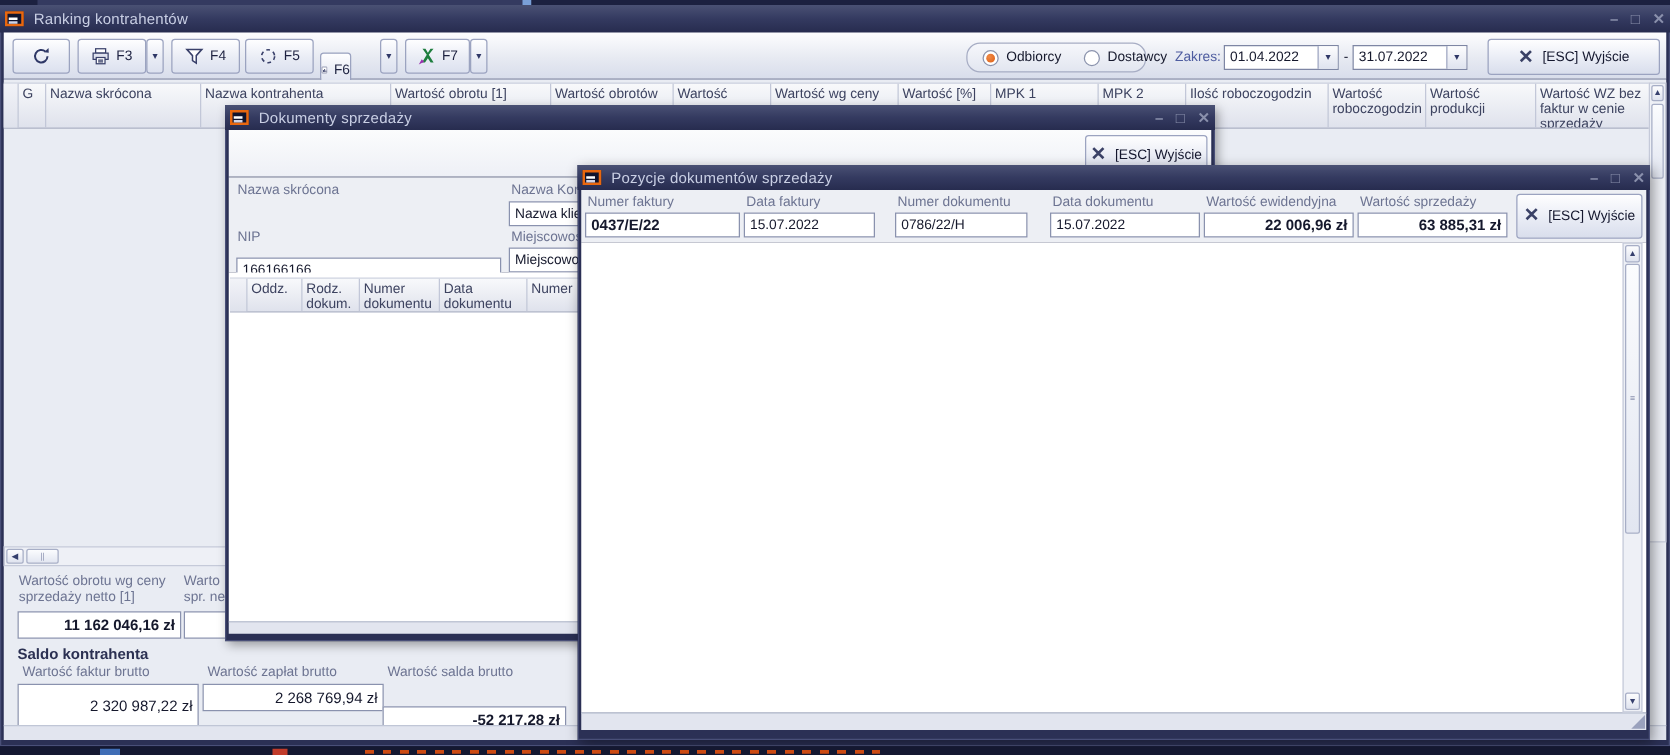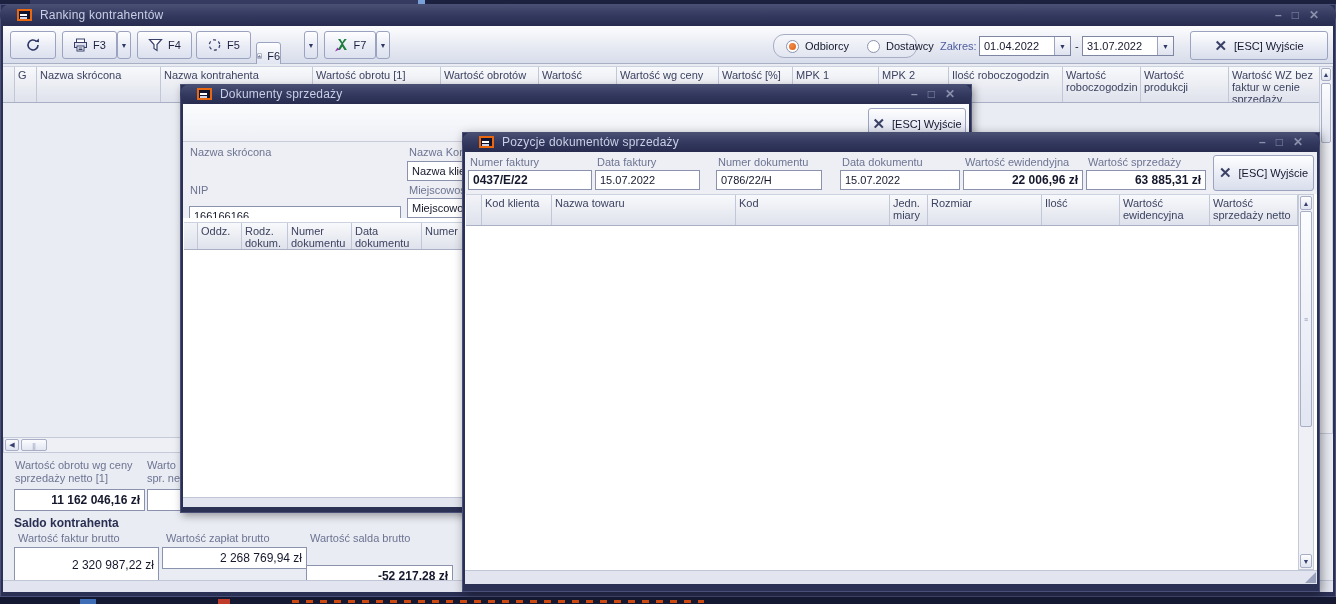--- a/index.html
+++ b/index.html
@@ -6,21 +6,21 @@
   html,body { width:1336px; height:604px; overflow:hidden; }
   body { font-family:"Liberation Sans", sans-serif; font-size:11px; color:#15182c;
          background:#10142c; cursor:default; user-select:none; }
   .abs { position:absolute; }
   #screen { position:relative; width:1336px; height:604px; overflow:hidden; background:#20254a; }
 
   
   .win { position:absolute; background:#2b3055; box-shadow:0 0 0 1px #494f78 inset; }
   .tbar { position:absolute; left:0; top:0; right:0; height:22px;
           background:linear-gradient(180deg,#4a5174 0%,#343a60 50%,#272c4f 100%);
-          display:flex; align-items:center; padding:0 17px; gap:8px;border-radius:11px; }
+          display:flex; align-items:center; padding:0 4px; gap:8px; }
   .tbar .title { color:#c9cfe4; font-size:12px; letter-spacing:.2px; }
   .appico { width:15px; height:12px; background:#10142e; border:2px solid #e8670f; position:relative; flex:0 0 auto; }
   .appico::after { content:""; position:absolute; left:1px; top:3px; width:7px; height:2px; background:#fff; box-shadow:0 3px 0 #cfd4e8; }
   .wc-box { margin-left:auto; display:flex; gap:10px; align-items:center; }
   .wc { color:#8a90ac; font-size:12px; font-weight:bold; line-height:12px; }
 
   
   .toolbar { background:linear-gradient(180deg,#fdfdfe 0%,#e7eaf2 55%,#d8ddeb 100%); border-bottom:1px solid #aab0c4; }
   .tb-btn { position:absolute; background:linear-gradient(180deg,#fefeff 0%,#e9ecf5 55%,#dce1ef 100%);
             border:1px solid #9ba3c0; border-radius:3px; display:flex; align-items:center; justify-content:center;
@@ -315,31 +315,20 @@
     <span class="flabel" style="left:626px;top:24px;">Wartość sprzedaży</span>
     <div class="fbox num" style="left:624px;top:38px;width:120px;height:20px;font-size:12px;">
         <span>63 885,31 zł</span>
       </div>
     <div class="esc-btn" style="left:751px;top:23px;width:101px;height:36px;">
       <span class="esc-x">✕</span>
       <span>[ESC] Wyjście</span>
     </div>
 
     <div class="white" style="left:3px;top:62px;width:852px;height:376px;"></div>
-    <div class="tbl-h items-grid" style="left:4px;top:62px;width:832px;height:32px;grid-template-columns:16px 70px 184px 154px 38px 114px 78px 90px 88px;">
-      <div class="hc hcorner"></div>
-      <div class="hc">Kod klienta</div>
-      <div class="hc">Nazwa towaru</div>
-      <div class="hc">Kod</div>
-      <div class="hc">Jedn. miary</div>
-      <div class="hc">Rozmiar</div>
-      <div class="hc">Ilość</div>
-      <div class="hc">Wartość ewidencyjna</div>
-      <div class="hc">Wartość sprzedaży netto</div>
-    </div>
     <div class="rows items-grid" style="left:4px;top:94px;width:832px;">
       
     </div>
 
     <div class="sb" style="left:836px;top:62px;width:16px;height:376px;">
       <div class="sb-btn" style="left:1px;top:1px;width:12px;height:14px;">▲</div>
       <div class="sb-thumb" style="left:1px;top:16px;width:12px;height:216px;">≡</div>
       <div class="sb-btn" style="left:1px;bottom:1px;width:12px;height:14px;">▼</div>
     </div>
     <div class="strip" style="left:3px;top:438px;width:852px;height:14px;">

